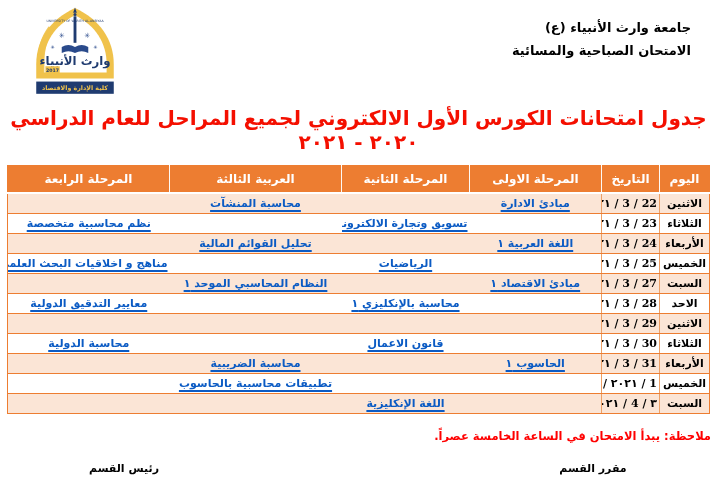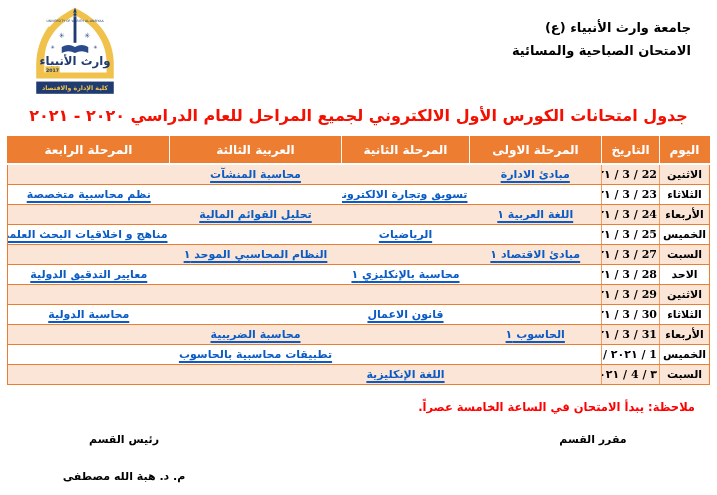--- a/index.html
+++ b/index.html
@@ -14,21 +14,21 @@
   .letterhead-zone{position:relative;height:100px;}
   .logo{position:absolute;left:24px;top:6px;width:102px;height:94px;}
   .uni-lines{
     position:absolute;right:26px;top:16px;text-align:right;direction:rtl;
     font-size:13px;font-weight:bold;color:#000;line-height:23px;white-space:nowrap;
   }
 
   
   .doc-title{
     direction:rtl;text-align:center;margin:6px 8px 0 8px;
-    color:var(--title-red,#f40f00);font-size:16px;font-weight:800;letter-spacing:0px;
+    color:var(--title-red,#f40f00);font-size:20px;font-weight:800;letter-spacing:0px;
   }
 
   
   table.schedule{
     direction:rtl;border-collapse:collapse;table-layout:fixed;
     width:702px;margin:11px auto 0 auto;
     border:1.5px solid var(--orange,#ED7D31);
   }
   table.schedule th{
     background:var(--orange,#ED7D31);color:#fff;
@@ -51,21 +51,21 @@
     direction:ltr;unicode-bidi:isolate;display:inline-block;
     font-family:"DejaVu Serif","DejaVu Sans",serif;font-weight:bold;font-size:11px;
   }
   .subject{
     color:var(--link-blue,#0B5BC4);cursor:pointer;
     text-decoration:underline;text-underline-offset:3px;text-decoration-thickness:1.5px;
   }
 
   
   .note{
-    direction:rtl;text-align:right;margin:15px 22px 0 0;
+    direction:rtl;text-align:right;margin:15px 6px 0 0;
     color:var(--note-red,#ff0000);font-size:11.5px;font-weight:bold;
   }
   .signatures{
     direction:rtl;display:flex;justify-content:space-between;
     margin:19px 14px 0 14px;
   }
   .sig-block{width:220px;text-align:center;}
   .sig-title{font-size:11px;font-weight:bold;color:#000;}
   .sig-name{font-size:11px;font-weight:bold;color:#000;margin-top:24px;}
 

